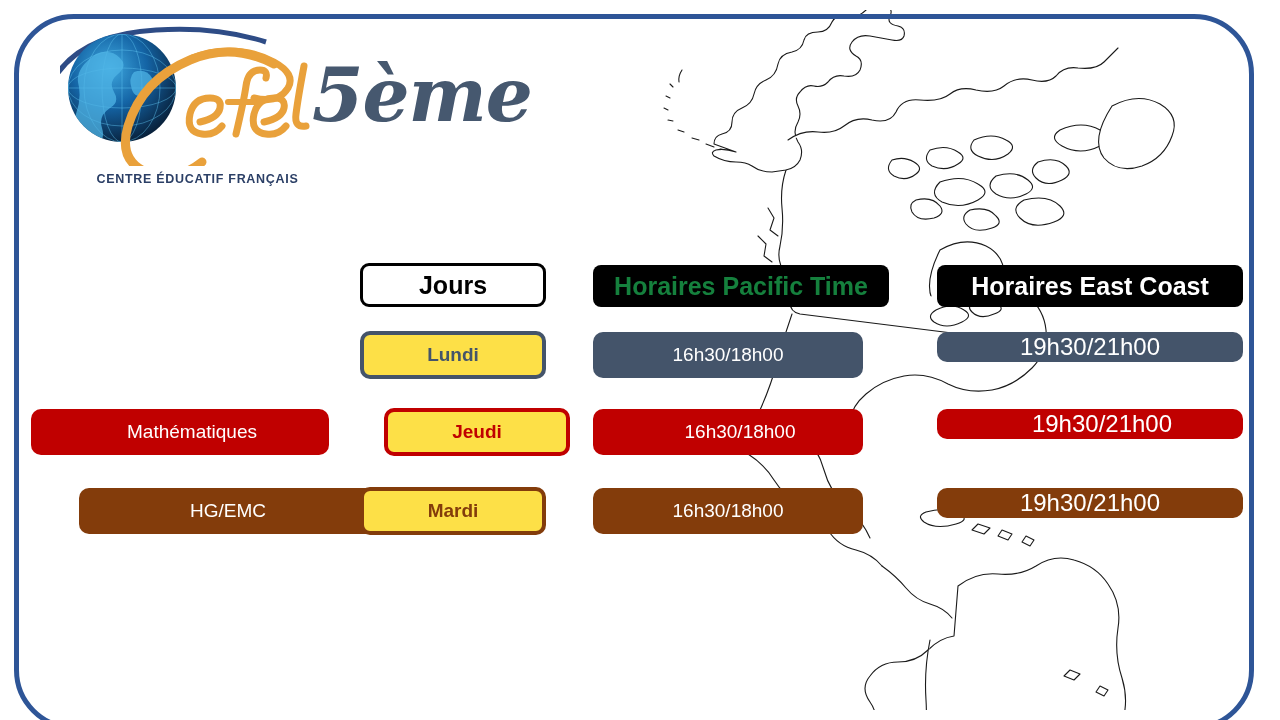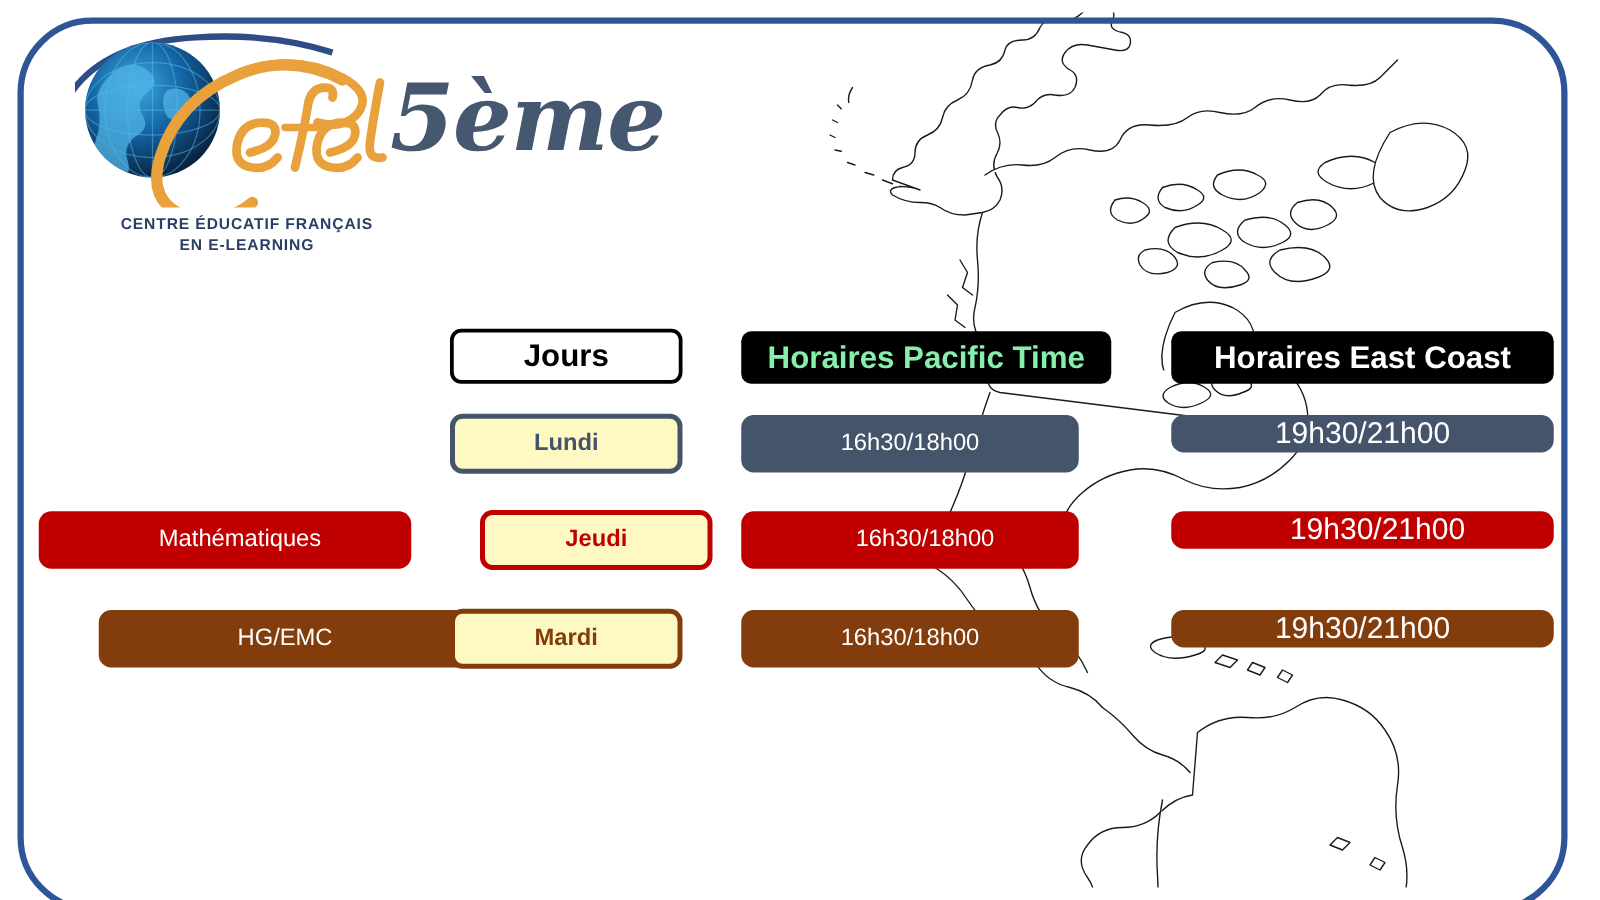--- a/index.html
+++ b/index.html
@@ -113,21 +113,21 @@
   #hdr-jours {
     left: 360px; top: 263px; width: 186px; height: 44px;
     background: #ffffff;
     border: 3px solid #000000;
     color: #000000;
     font-size: 25px;
   }
   #hdr-pacific {
     left: 593px; top: 265px; width: 296px; height: 42px;
     background: #000000;
-    color: #86efac;
+    color: #15803d;
     font-size: 25px;
     border-radius: 8px;
   }
   #hdr-east {
     left: 937px; top: 265px; width: 306px; height: 42px;
     background: #000000;
     color: #ffffff;
     font-size: 25px;
     border-radius: 8px;
   }
@@ -136,21 +136,21 @@
     position: absolute;
     box-sizing: border-box;
     border-radius: 10px;
     display: flex;
     align-items: center;
     justify-content: center;
     white-space: nowrap;
     font-family: "Liberation Sans", sans-serif;
   }
   .subject { width: 298px; height: 46px; left: 31px; color: #ffffff; font-size: 19px; font-weight: 400; }
-  .day     { width: 186px; height: 48px; left: 360px; background:#fef9c3; font-size: 19px; font-weight: 700; border-width: 4px; border-style: solid; }
+  .day     { width: 186px; height: 48px; left: 360px; background:#fde047; font-size: 19px; font-weight: 700; border-width: 4px; border-style: solid; }
   .pac     { width: 270px; height: 46px; left: 593px; color: #ffffff; font-size: 19px; font-weight: 400; }
   .east    { width: 306px; height: 30px; left: 937px; color: #ffffff; font-size: 24px; font-weight: 400; }
 
   .row1 { top: 332px; }
   .row1day { top: 331px; }
   .row2 { top: 409px; padding-left: 24px; }
   .row2day { top: 408px; }
   .row3 { top: 488px; }
   .row3day { top: 487px; }
 </style>
@@ -266,21 +266,20 @@
         <path d="M176 108 q8 -34 10 -48 q2 -16 14 -16 q8 0 6 8" fill="none" stroke="#E9A13B" stroke-width="7" stroke-linecap="round"></path>
         <path d="M168 76 l26 0" fill="none" stroke="#E9A13B" stroke-width="6" stroke-linecap="round"></path>
 
         <path d="M204 96 q18 -4 20 -14 q2 -10 -10 -10 q-16 0 -20 16 q-4 18 12 20 q12 2 20 -8" fill="none" stroke="#E9A13B" stroke-width="7" stroke-linecap="round"></path>
 
         <path d="M244 40 q-6 32 -8 48 q-2 14 10 12" fill="none" stroke="#E9A13B" stroke-width="7" stroke-linecap="round"></path>
       </svg>
     </div>
     <div id="logo-tagline">
       <div>CENTRE ÉDUCATIF FRANÇAIS</div>
-      <div>EN E-LEARNING</div>
     </div>
   </div>
 
   <div id="level-title">5ème</div>
 
   <div class="hdr" id="hdr-jours">Jours</div>
   <div class="hdr" id="hdr-pacific">Horaires Pacific Time</div>
   <div class="hdr" id="hdr-east">Horaires East Coast</div>
 
   <div class="cell day row1day" id="d1" style="border-color: rgb(68, 84, 106); color: rgb(68, 84, 106);">Lundi</div>

